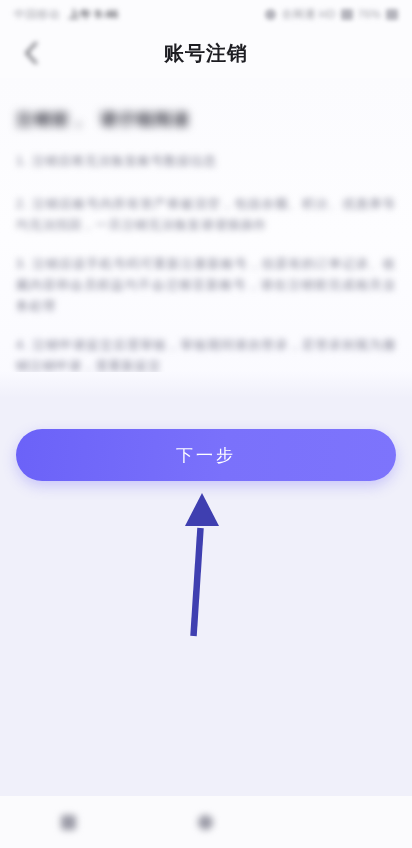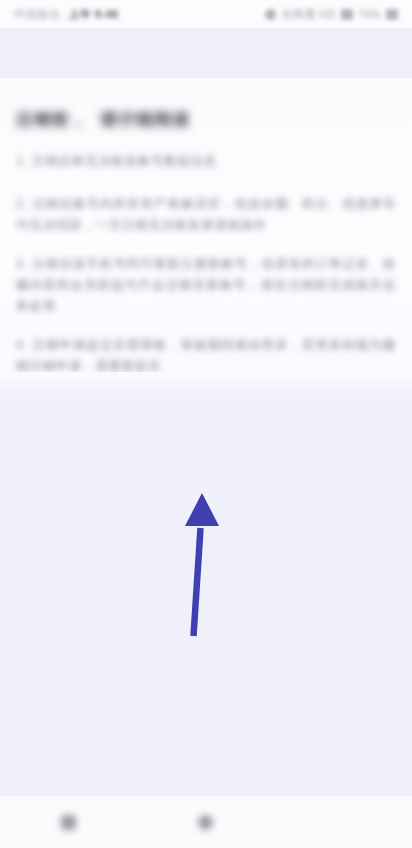--- a/index.html
+++ b/index.html
@@ -196,36 +196,47 @@
     </div>
     <div class="status-right">
       <span class="status-icon circle"></span>
       <span class="blur-txt">全网通 HD</span>
       <span class="status-icon"></span>
       <span class="blur-txt">76%</span>
       <span class="status-icon"></span>
     </div>
   </div>
 
+  <div class="title-bar">
+    <div class="back-btn">
+      <svg width="14" height="22" viewBox="0 0 14 22" aria-hidden="true">
+        <path d="M12 1 L2.5 11 L12 21" fill="none" stroke="#55555e" stroke-width="2.4" stroke-linecap="round" stroke-linejoin="round"></path>
+      </svg>
+    </div>
+    <div class="page-title">账号注销</div>
+  </div>
 
   <div class="content-card">
 
     <div class="card-heading">
       <span class="heading-seg">注销前，</span>
       <span class="heading-seg">请仔细阅读</span>
     </div>
 
     <p class="body-para p1">1. 注销后将无法恢复账号数据信息</p>
     <p class="body-para">2. 注销后账号内所有资产将被清空，包括余额、积分、优惠券等均无法找回，一旦注销无法恢复请谨慎操作</p>
     <p class="body-para">3. 注销后该手机号码可重新注册新账号，但原有的订单记录、收藏内容和会员权益均不会迁移至新账号，请在注销前完成相关业务处理</p>
     <p class="body-para">4. 注销申请提交后需审核，审核期间请勿登录，若登录则视为撤销注销申请，需重新提交</p>
   </div>
 
   <div class="fade-strip"></div>
 
+  <div class="btn-wrap">
+    <button class="primary-btn">下一步</button>
+  </div>
 
   <div class="arrow-anno">
     <svg width="80" height="150" viewBox="0 0 80 150" aria-hidden="true">
       <path d="M33.5 148 L40.5 40" stroke="#3f3fb0" stroke-width="6.5" stroke-linecap="butt" fill="none"></path>
       <path d="M42 5 L59 38 L25 38 Z" fill="#3f3fb0"></path>
     </svg>
   </div>
 
   <div class="watermark">
     <div class="wm-main">

